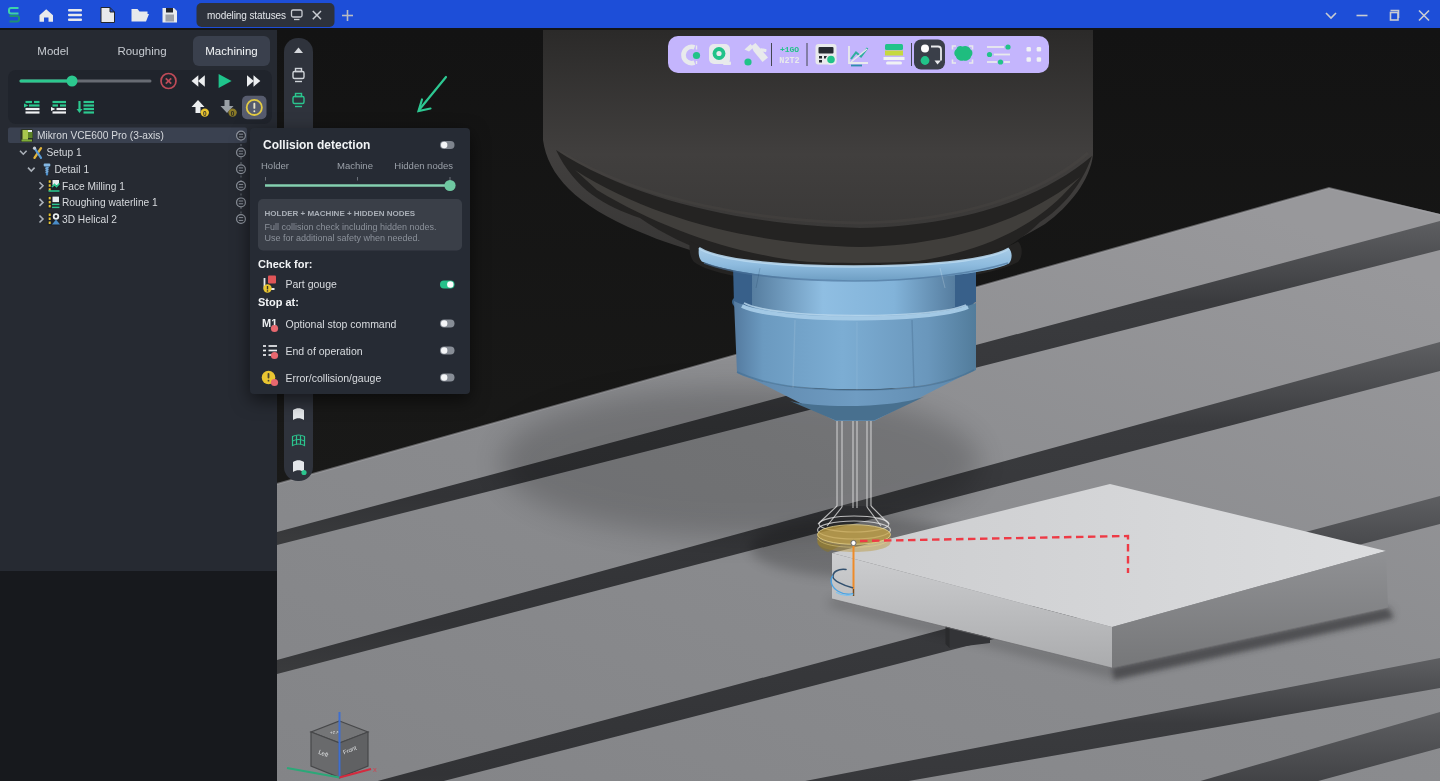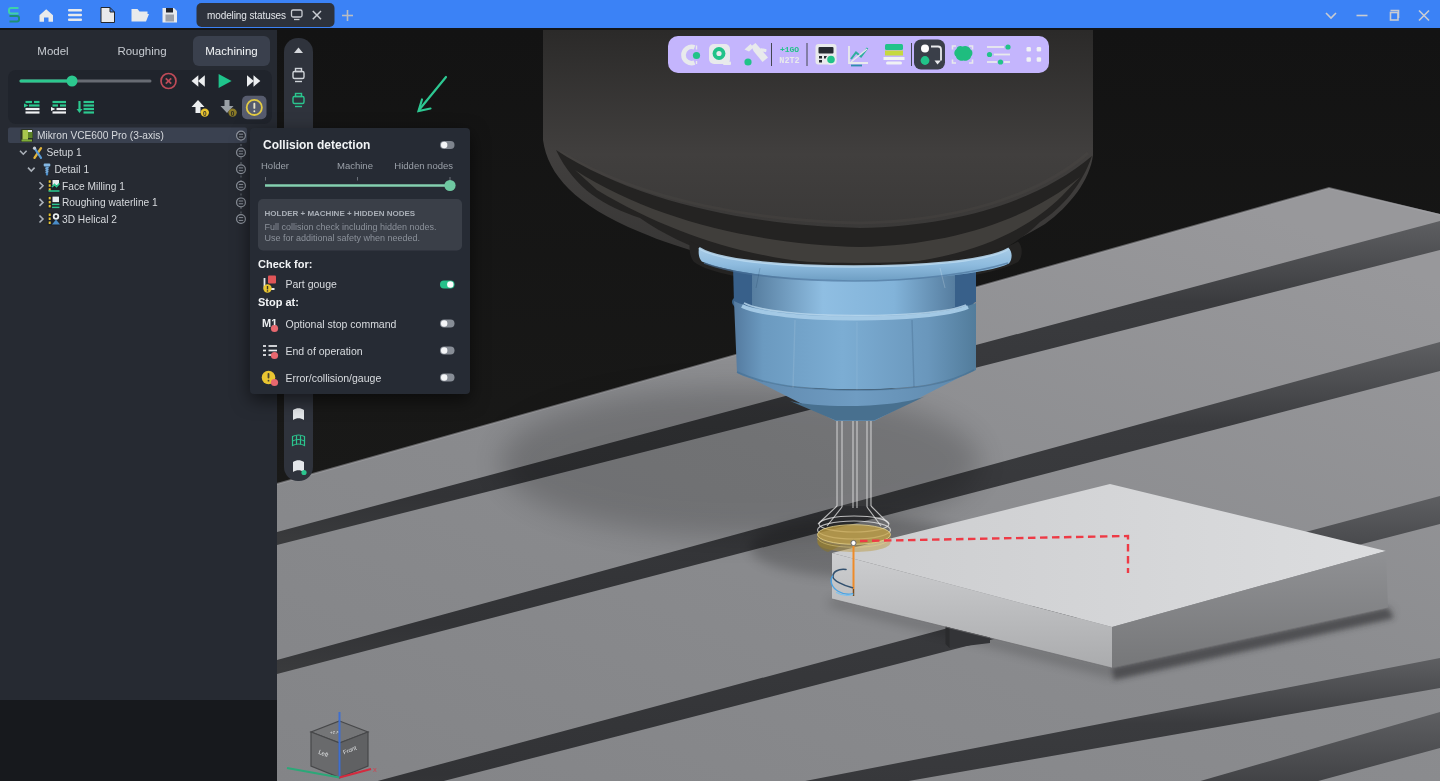--- a/index.html
+++ b/index.html
@@ -1,17 +1,17 @@
 <!DOCTYPE html>
 <html><head><meta charset="utf-8">
 <style>
 html,body{margin:0;padding:0;width:1440px;height:781px;overflow:hidden;background:#17191d;font-family:"Liberation Sans",sans-serif;}
 .abs{position:absolute;}
-#titlebar{left:0;top:0;width:1440px;height:30px;background:#3b82f6;border-bottom:2px solid #121418;box-sizing:border-box;}
-#panel{left:0;top:30px;width:277px;height:670px;background:#262a32;}
+#titlebar{left:0;top:0;width:1440px;height:30px;background:#1d4ed8;border-bottom:2px solid #121418;box-sizing:border-box;}
+#panel{left:0;top:30px;width:277px;height:541px;background:#262a32;}
 #subpanel{left:8px;top:40px;width:264px;height:54px;background:#20242c;border-radius:8px;}
 .tab{position:absolute;top:6px;height:30px;line-height:30px;font-size:11.5px;color:#c6cad0;text-align:center;}
 #tabsel{position:absolute;left:193px;top:6px;width:77px;height:30px;background:#3a404d;border-radius:6px;}
 #popup{left:250px;top:128px;width:220px;height:266px;background:#262b34;border-radius:4px;box-shadow:0 6px 18px rgba(0,0,0,.55);}
 #toolbar{left:668px;top:36px;width:381px;height:37px;background:#c4b5fd;border-radius:10px;}
 #pill{left:284px;top:38px;width:29px;height:443px;background:#2f333c;border-radius:14px;}
 </style></head>
 <body>
 <svg class="abs" style="left:0;top:0" width="1440" height="781" viewBox="0 0 1440 781">
 <defs>

